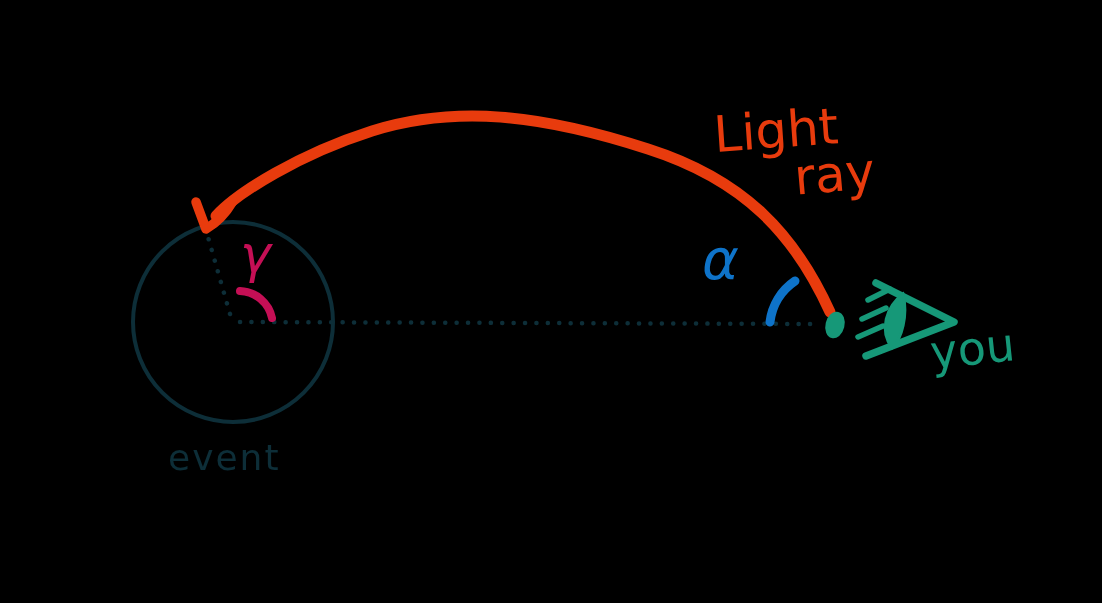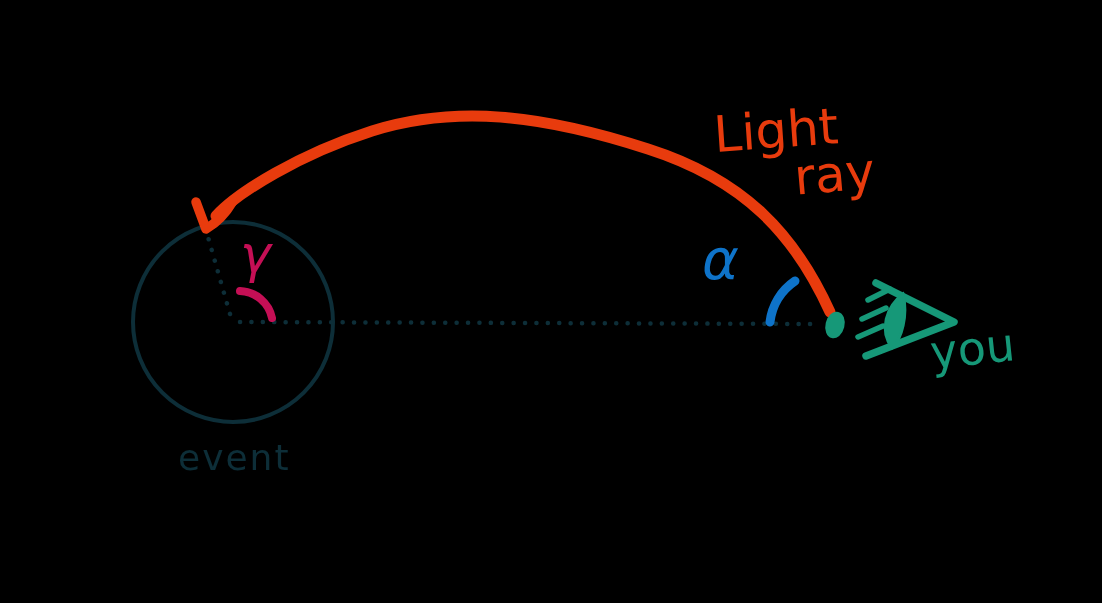--- a/index.html
+++ b/index.html
@@ -45,21 +45,21 @@
     font-style: italic;
     color: var(--color-alpha, #0e73c9);
   }
   .lbl-gamma {
     left: 240px; top: 228px;
     font-size: 52px;
     font-style: italic;
     color: var(--color-gamma, #c50f55);
   }
   .lbl-event {
-    left: 178px; top: 440px;
+    left: 168px; top: 440px;
     font-size: 36px;
     letter-spacing: 2px;
     color: var(--color-dark-ink, #0d2e38);
   }
   .lbl-horizon {
     left: 176px; top: 476px;
     font-size: 36px;
     letter-spacing: 2px;
     color: var(--color-dark-ink, #0d2e38);
   }

